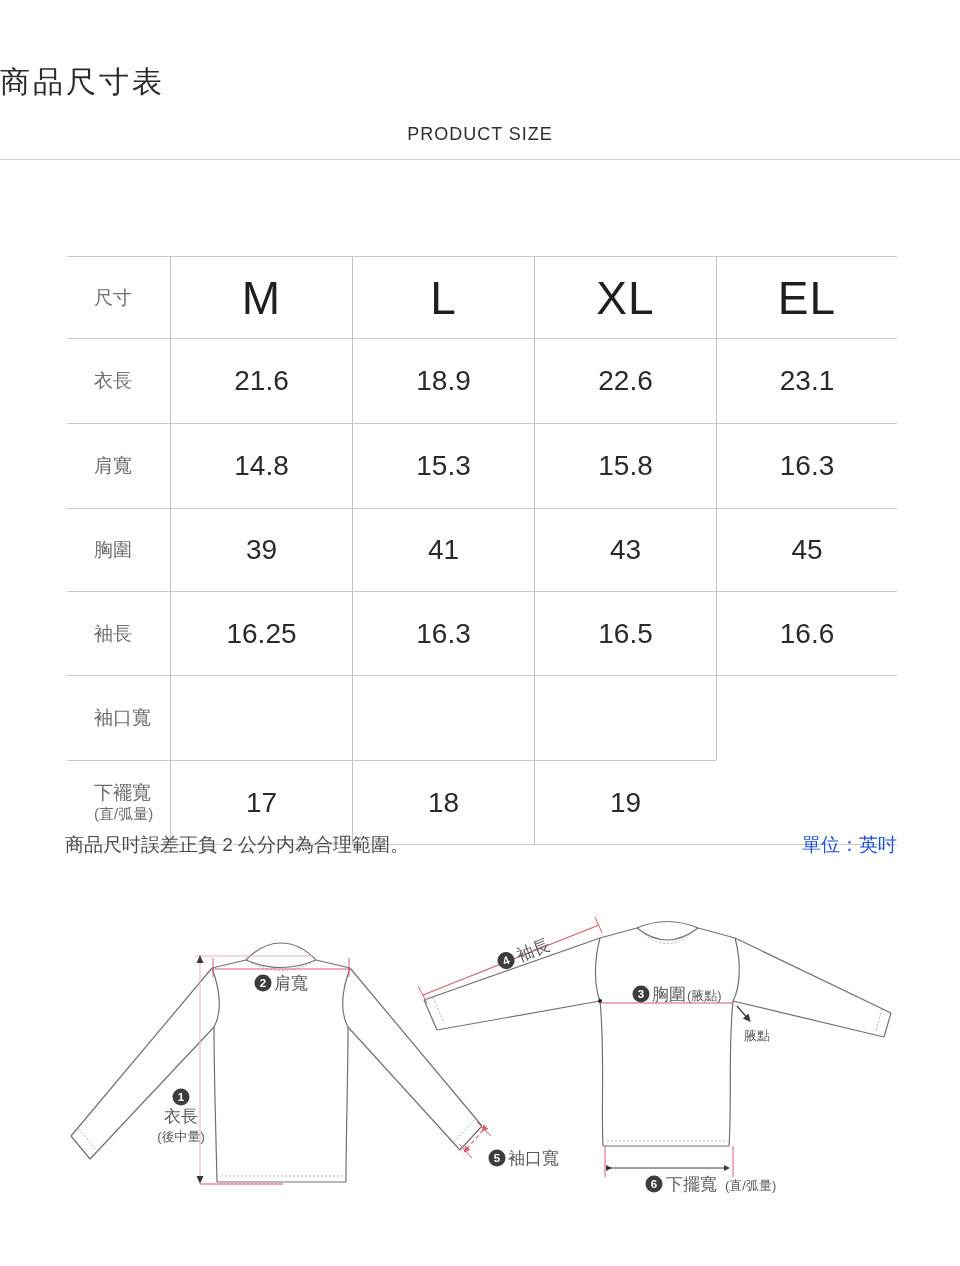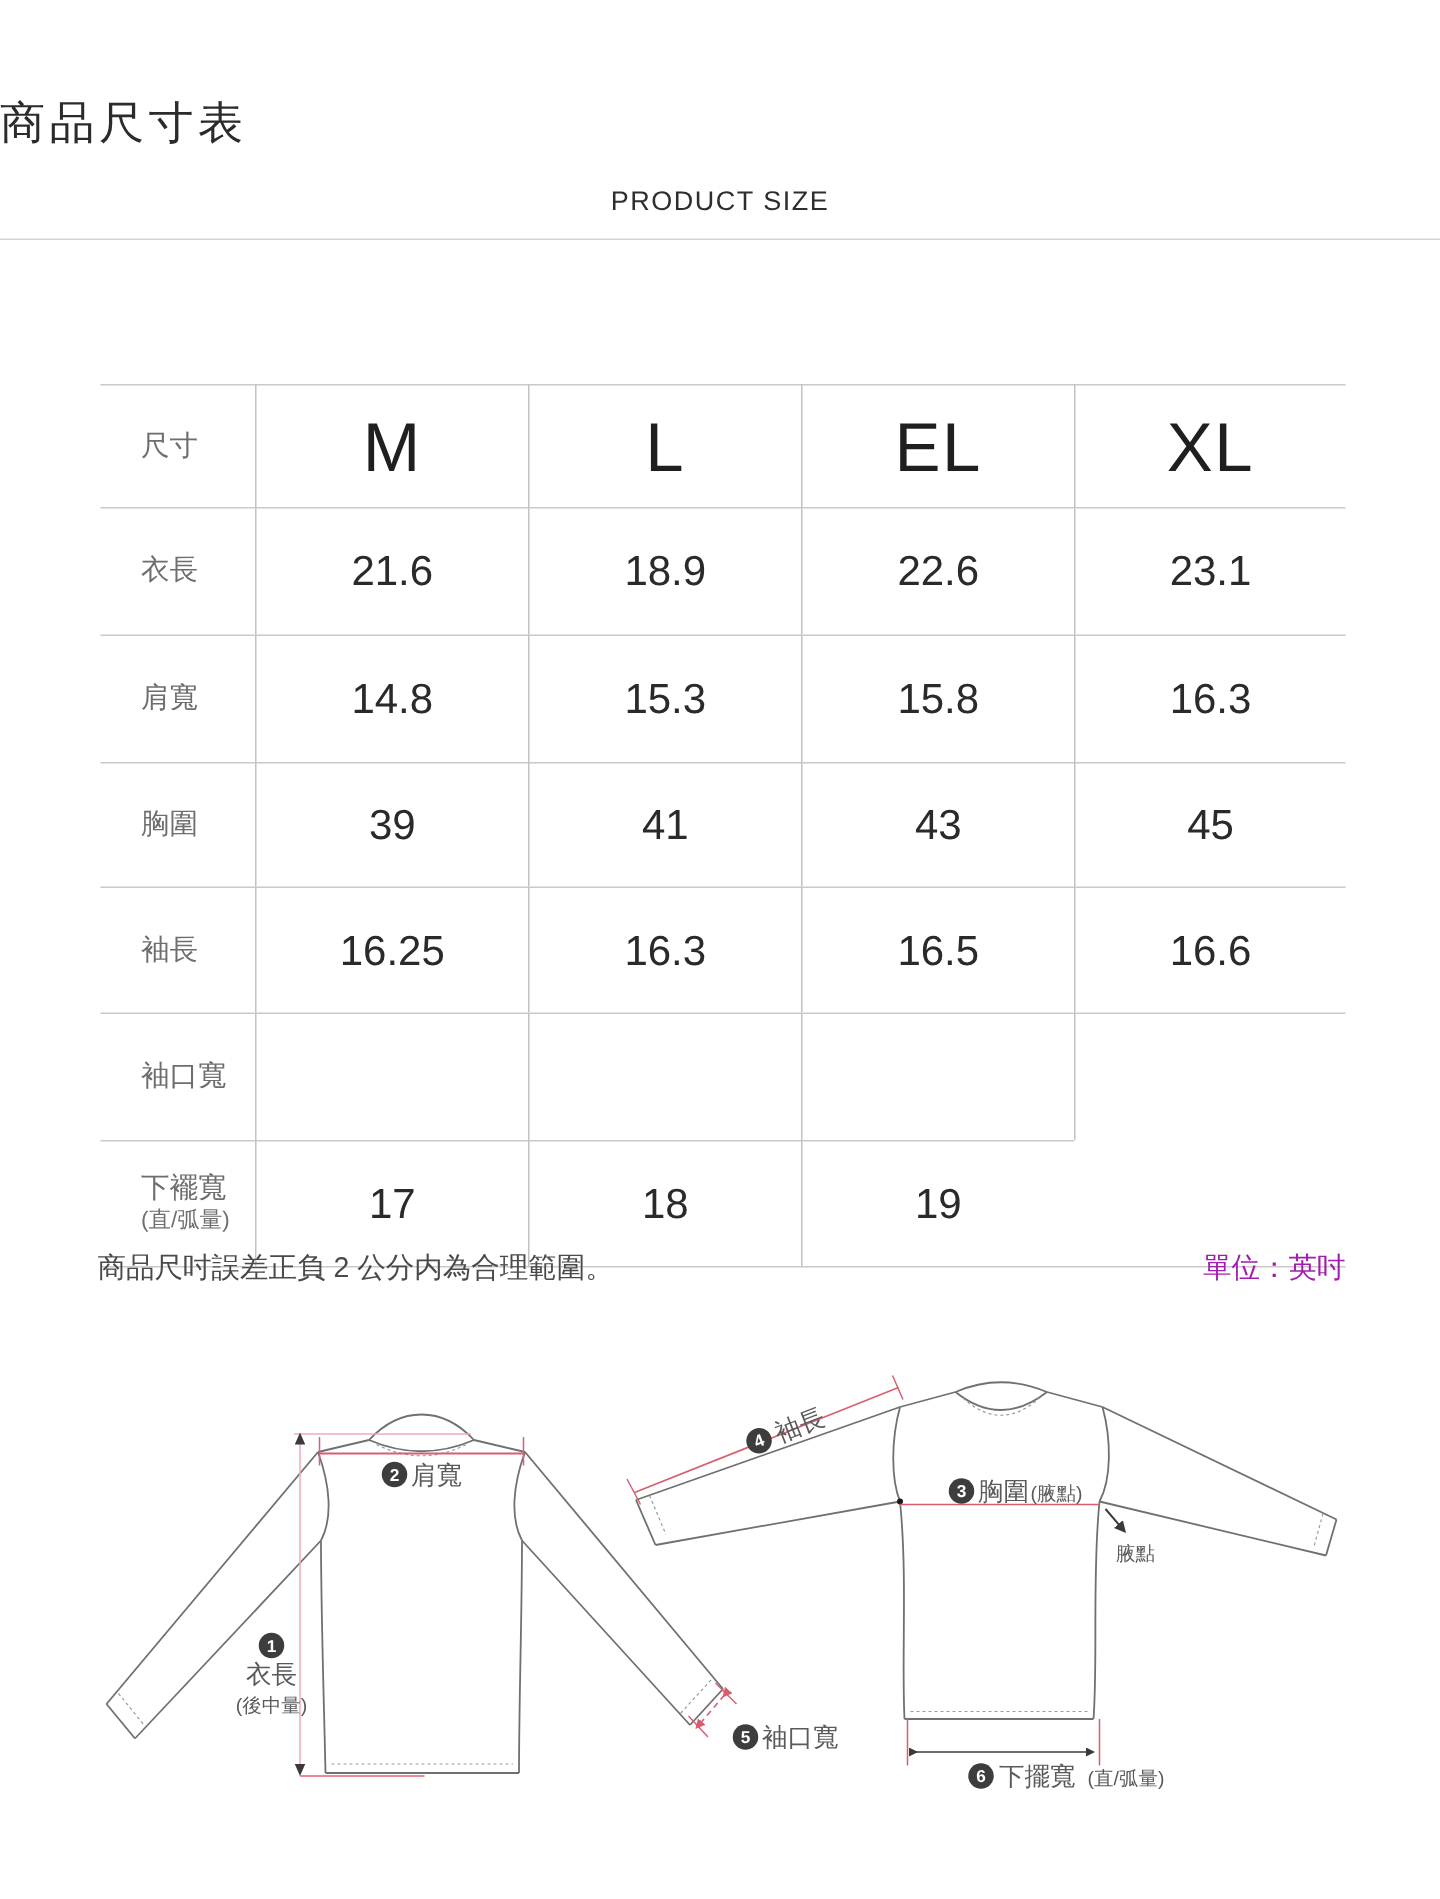--- a/index.html
+++ b/index.html
@@ -20,21 +20,21 @@
   .cell{border-top:1px solid #c9c9c9;display:flex;align-items:center;box-sizing:border-box;}
   .cell.vline{border-left:1px solid #c2c2c2;}
   .cell.rowlabel{justify-content:flex-start;padding-left:27px;color:#6e6e6e;font-size:19px;
                  flex-direction:column;align-items:flex-start;justify-content:center;line-height:1.25;}
   .cell.rowlabel .sub{font-size:15px;color:#6e6e6e;}
   .cell.sizehead{justify-content:center;font-size:46px;font-weight:300;color:#1f1f1f;letter-spacing:1px;}
   .cell.val{justify-content:center;font-size:28px;color:#2a2a2a;font-weight:400;}
 
   .notes{position:absolute;top:832px;left:65px;width:832px;display:flex;
          justify-content:space-between;font-size:19px;color:#4a4a4a;}
-  .notes .unit{color:#a21caf;}
+  .notes .unit{color:#1d4ed8;}
 
   .diagram{position:absolute;top:876px;left:0;width:960px;height:390px;}
   svg text{font-family:"Liberation Sans", sans-serif;}
   .m-label{fill:#5a5a5a;font-size:17px;}
   .m-sub{fill:#5a5a5a;font-size:13px;}
   .badge-num{fill:#ffffff;font-size:11.5px;font-weight:bold;text-anchor:middle;}
 </style>
 </head>
 <body>
 
@@ -44,22 +44,22 @@
   <div class="subtitle">PRODUCT SIZE</div>
   <div class="divider"></div>
 
   <div class="size-table">
 
     <div class="cell rowlabel">
         <span>尺寸</span>
       </div>
     <div class="cell vline sizehead">M</div>
     <div class="cell vline sizehead">L</div>
+    <div class="cell vline sizehead">XL</div>
     <div class="cell vline sizehead">EL</div>
-    <div class="cell vline sizehead">XL</div>
 
     <div class="cell rowlabel">
         <span>衣長</span>
       </div>
     <div class="cell vline val">21.6</div>
     <div class="cell vline val">18.9</div>
     <div class="cell vline val">22.6</div>
     <div class="cell vline val">23.1</div>
 
     <div class="cell rowlabel">

